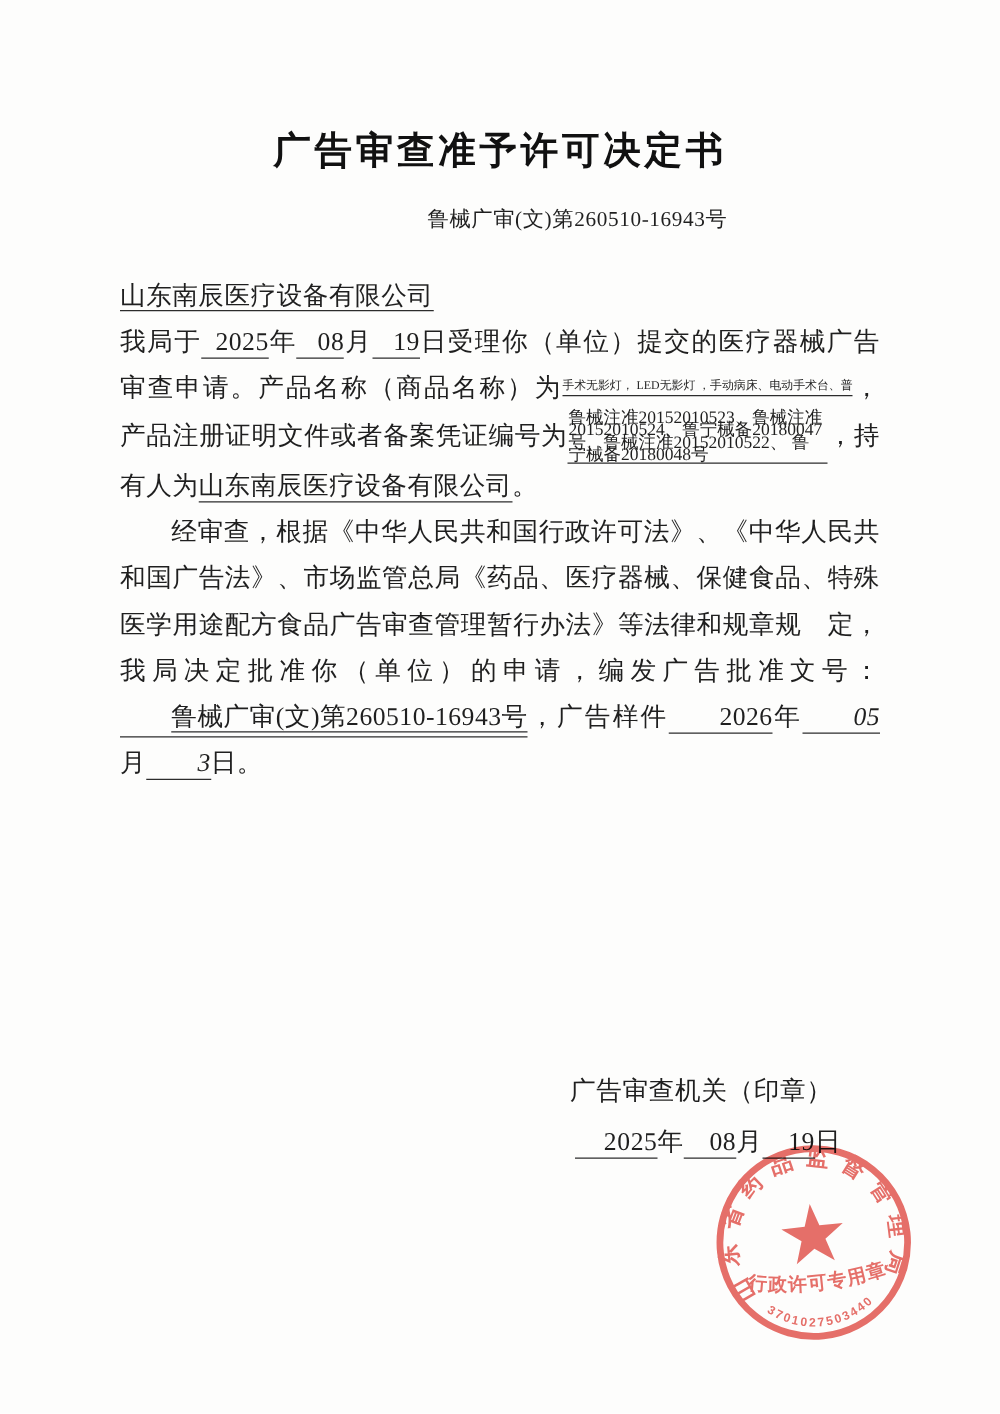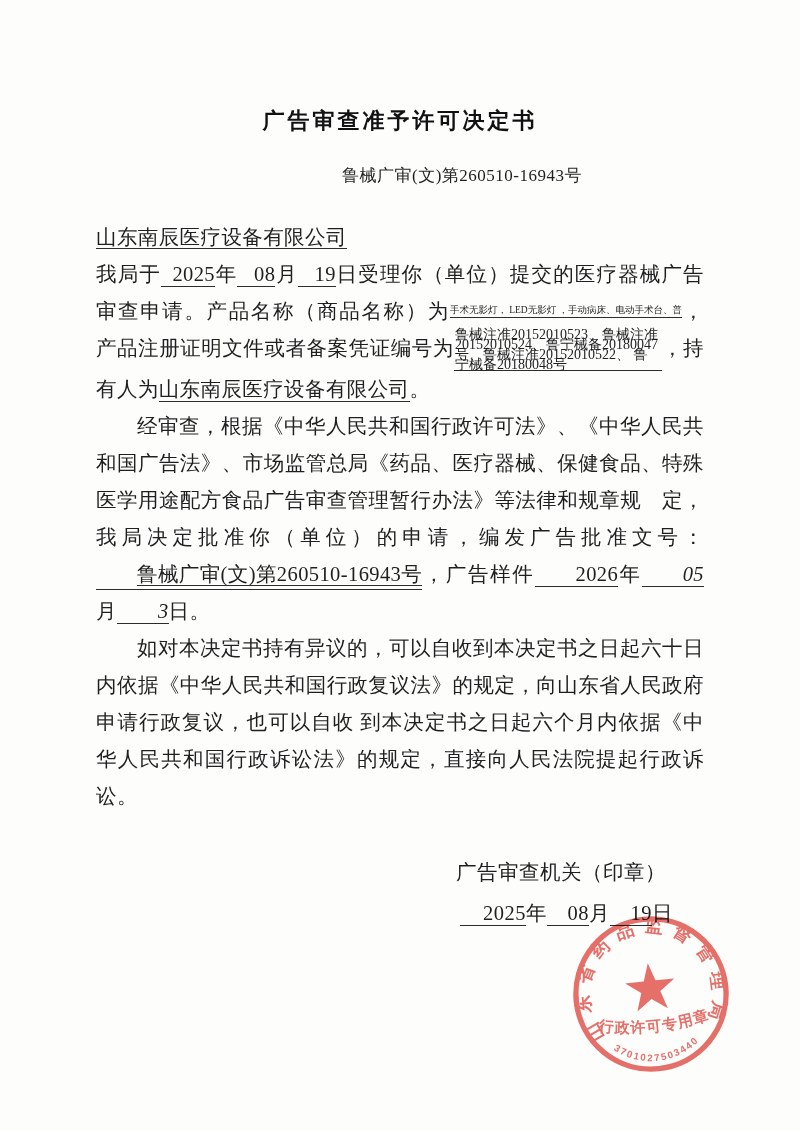--- a/index.html
+++ b/index.html
@@ -10,21 +10,21 @@
     background:#fdfdfc;
     font-family:"Liberation Serif","DejaVu Serif",serif;
     color:#1f1f1f;
     overflow:hidden;
   }
   .content { padding:0 96px; }
 
   .title {
     margin:103px 0 0 0;
     text-align:center;
-    font-size:22px; font-weight:bold;
+    font-size:30px; font-weight:bold;
     letter-spacing:3px;
     line-height:36px;
     color:#111;
   }
   .doc-number {
     margin-top:26px;
     text-align:right;
     padding-right:122px;
     font-size:17px;
     line-height:22px;
@@ -102,21 +102,20 @@
     <div class="doc-number">鲁械广审(文)第260510-16943号</div>
 
     <div class="body-text">
 
       <p><span class="u">山东南辰医疗设备有限公司</span></p>
 
       <p><span>我局于</span><span class="blank b-year">2025</span><span>年</span><span class="blank b-2">08</span><span>月</span><span class="blank b-2">19</span><span>日受理你（单位）提交的医疗器械广告审查申请。产品名称（商品名称）为</span><span class="blank b-products">手术无影灯， LED无影灯 ，手动病床、电动手术台、普通病床</span><span>，产品注册证明文件或者备案凭证编号为</span><span class="blank b-regnums">鲁械注准20152010523、鲁械注准20152010524、鲁宁械备20180047号、鲁械注准20152010522、 鲁宁械备20180048号</span><span>，持有人为</span><span class="blank b-holder">山东南辰医疗设备有限公司</span><span>。</span></p>
 
       <p class="indent"><span>经审查，根据《中华人民共和国行政许可法》、《中华人民共和国广告法》、市场监管总局《药品、医疗器械、保健食品、特殊医学用途配方食品广告审查管理暂行办法》等法律和规章规　定，我局决定批准你（单位）的申请，编发广告批准文号：</span><span class="approval"><span class="inner">鲁械广审(文)第260510-16943号</span></span><span>，广告样件</span><span class="blank b-vyear">2026</span><span>年</span><span class="blank b-v2">05</span><span>月</span><span class="blank b-v2">3</span><span>日。</span></p>
 
-      <p class="indent">如对本决定书持有异议的，可以自收到本决定书之日起六十日内依据《中华人民共和国行政复议法》的规定，向山东省人民政府申请行政复议，也可以自收 到本决定书之日起六个月内依据《中华人民共和国行政诉讼法》的规定，直接向人民法院提起行政诉讼。</p>
 
 
     </div>
   </div>
 
   <div class="signature">
     <div class="sig-issuer">广告审查机关（印章）</div>
     <div class="sig-date"><span class="blank b-syear">2025</span><span>年</span><span class="blank b-s2">08</span><span>月</span><span class="blank b-s2">19</span><span>日</span></div>
   </div>
 

